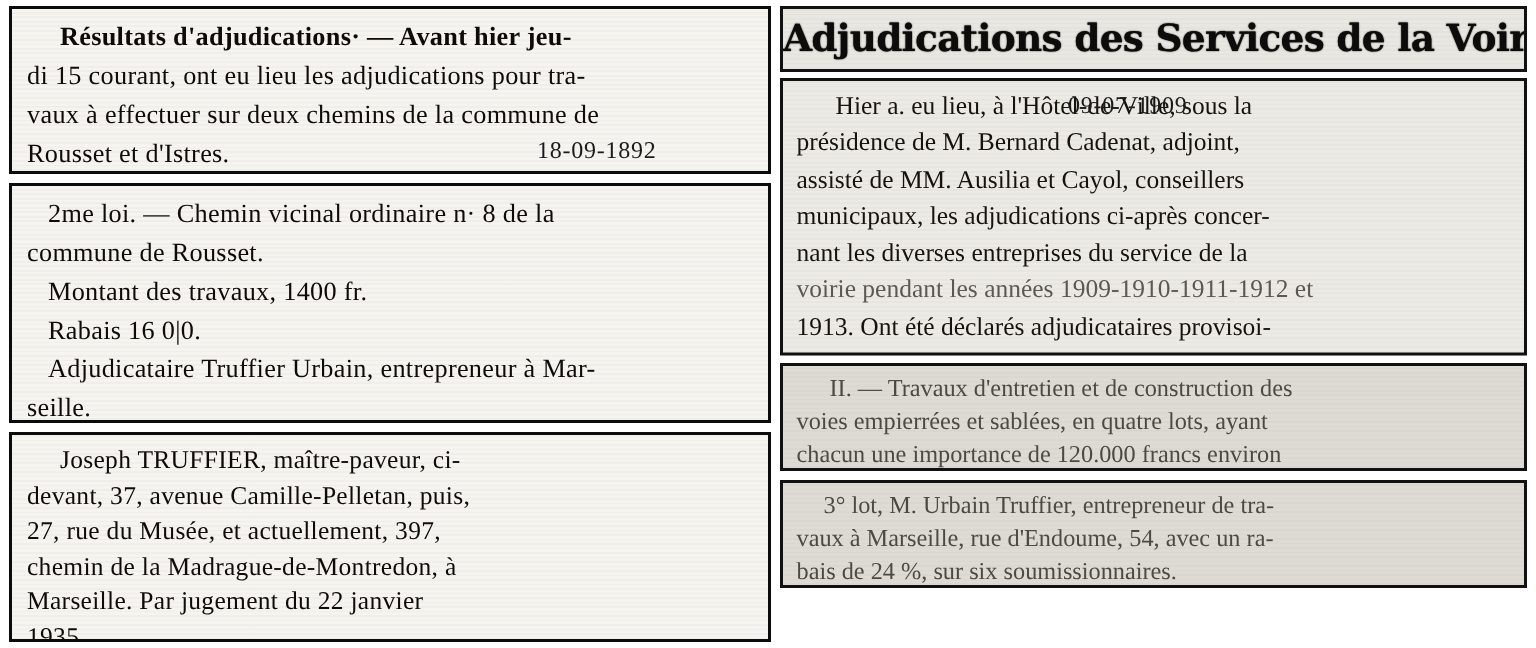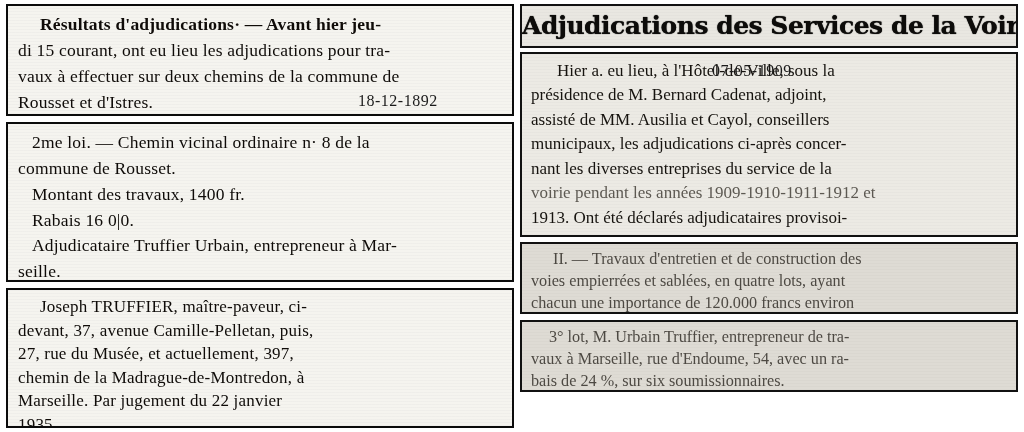--- a/index.html
+++ b/index.html
@@ -176,21 +176,21 @@
           <div class="line">devant, 37, avenue Camille-Pelletan, puis,</div>
           <div class="line">27, rue du Musée, et actuellement, 397,</div>
           <div class="line">chemin de la Madrague-de-Montredon, à</div>
           <div class="line">Marseille. Par jugement du 22 janvier</div>
           <div class="line">1935.</div>
         </div>
       </div>
       <div class="noise"></div>
     </div>
 
-    <div class="date-annot date-left">18-12-1892</div>
+    <div class="date-annot date-left">18-09-1892</div>
   </div>
 
   <div class="right-col">
 
     <div class="r-head">
       <div class="r-head-title">Adjudications des Services de la Voirie</div>
       <div class="noise"></div>
     </div>
 
     <div class="r1">
@@ -219,16 +219,16 @@
 
     <div class="r3">
       <div class="rtxt faded2">
         <div class="line" style="text-indent:18px;">3° lot, M. Urbain Truffier, entrepreneur de tra-</div>
         <div class="line">vaux à Marseille, rue d'Endoume, 54, avec un ra-</div>
         <div class="line">bais de 24 %, sur six soumissionnaires.</div>
       </div>
       <div class="noise"></div>
     </div>
 
-    <div class="date-annot" style="left:192px; top:58px;">07-05-1909</div>
+    <div class="date-annot" style="left:192px; top:58px;">09-07-1909</div>
   </div>
 
 </div>
 
 </body></html>

